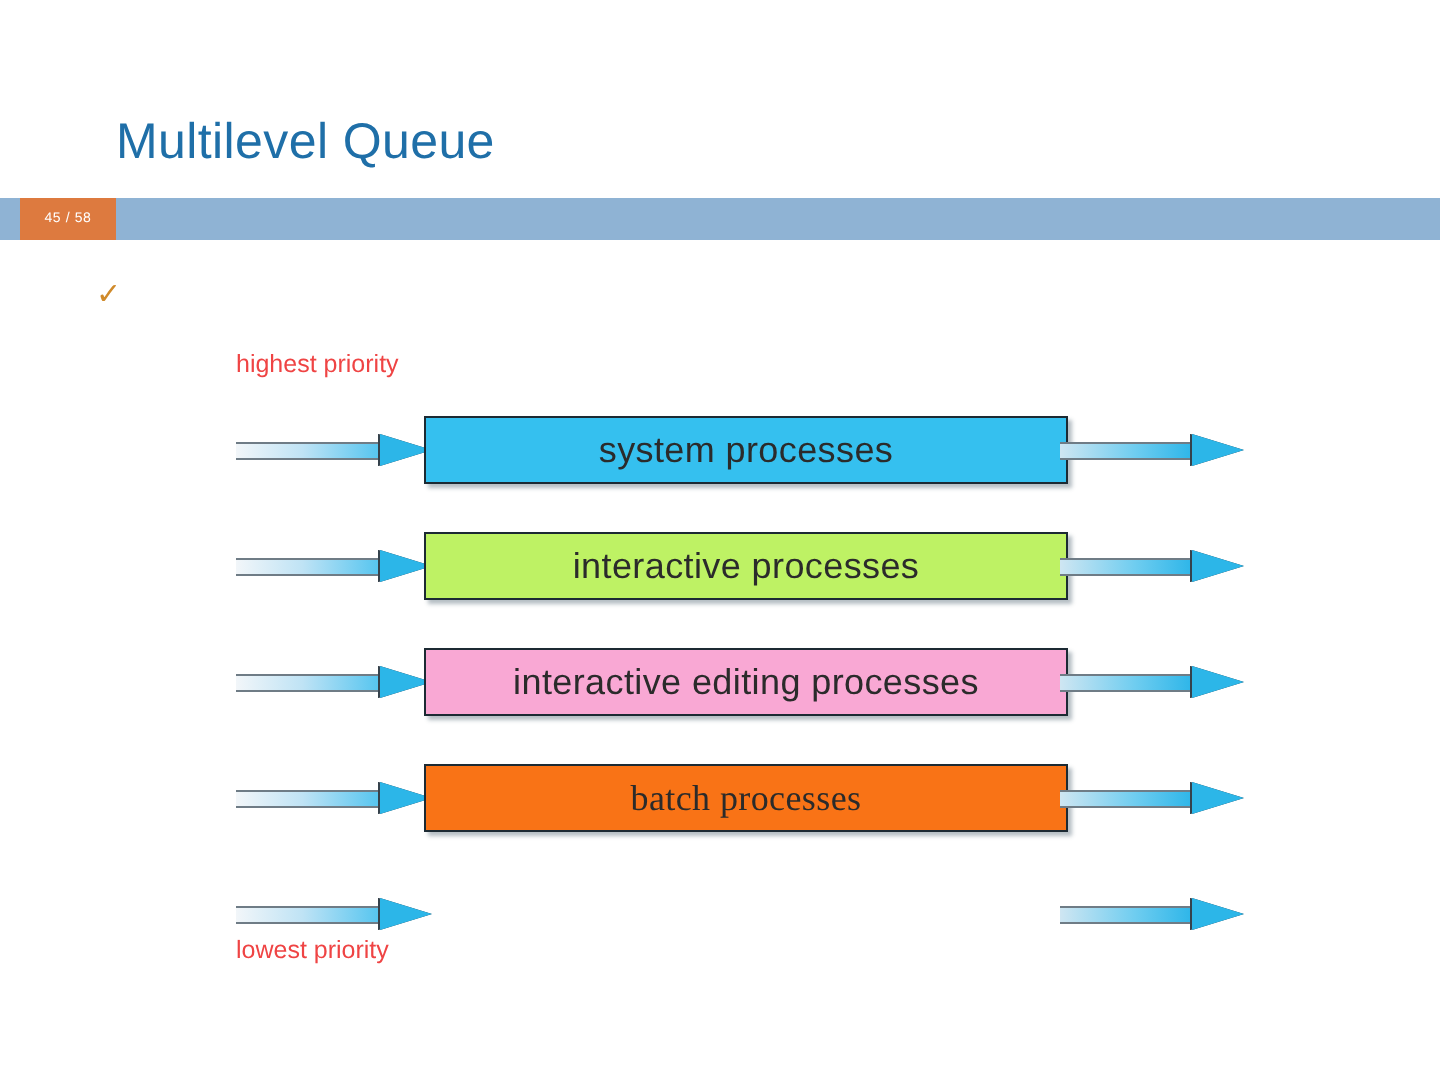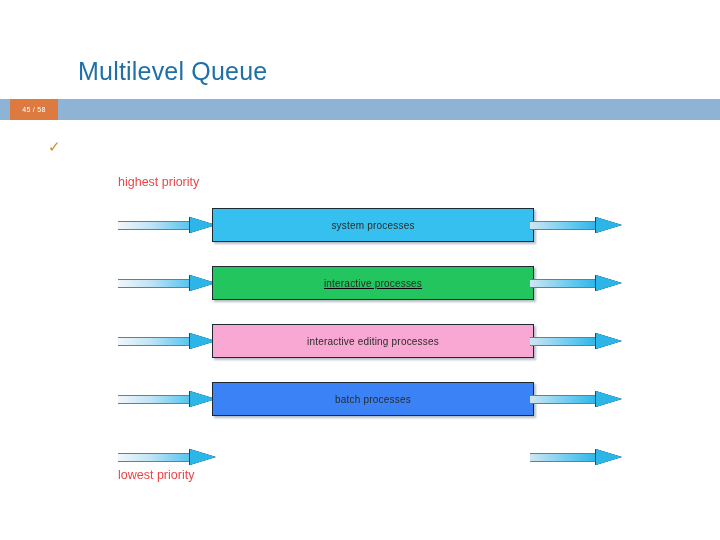--- a/index.html
+++ b/index.html
@@ -17,21 +17,20 @@
 
   
   #slide-title {
     position: absolute;
     left: 58px;
     top: 57px;
     font-size: 25px;
     color: #1f6fa8;
     letter-spacing: 0.2px;
     white-space: nowrap;
-    margin-left: 20px;
   }
 
   
   #header-bar {
     position: absolute;
     left: 0;
     top: 99px;
     width: 720px;
     height: 21px;
     background: #8fb3d4;
@@ -166,21 +165,21 @@
     width: 322px;
     height: 34px;
     border: 1px solid #1c2a33;
     box-sizing: border-box;
     display: flex;
     align-items: center;
     justify-content: center;
     box-shadow: 2px 2px 2px rgba(90,110,125,0.45);
   }
   .queue-box span {
-    font-size: 10px;
+    font-size: 18px;
     color: #2b2b2b;
     letter-spacing: 0.2px;
   }
 </style>
 </head>
 <body>
 
 <div id="slide-title">Multilevel Queue</div>
 
 <div id="header-bar"></div>
@@ -205,21 +204,21 @@
         <div class="arrow-out">
           <div class="tail"></div>
           <div class="head"></div>
         </div>
       </div>
       <div class="queue-row" style="top: 96px;">
         <div class="arrow-in">
           <div class="tail"></div>
           <div class="head"></div>
         </div>
-        <div class="queue-box" style="background: #22c55e; text-decoration: underline;">
+        <div class="queue-box" style="background: #bef264;">
           <span>interactive processes</span>
         </div>
         <div class="arrow-out">
           <div class="tail"></div>
           <div class="head"></div>
         </div>
       </div>
       <div class="queue-row" style="top: 154px;">
         <div class="arrow-in">
           <div class="tail"></div>
@@ -231,21 +230,21 @@
         <div class="arrow-out">
           <div class="tail"></div>
           <div class="head"></div>
         </div>
       </div>
       <div class="queue-row" style="top: 212px;">
         <div class="arrow-in">
           <div class="tail"></div>
           <div class="head"></div>
         </div>
-        <div class="queue-box" style="background: #3b82f6;">
+        <div class="queue-box" style="background: #f97316; font-family: Liberation Serif, serif;">
           <span>batch processes</span>
         </div>
         <div class="arrow-out">
           <div class="tail"></div>
           <div class="head"></div>
         </div>
       </div>
       <div class="queue-row" style="top: 270px;">
         <div class="arrow-in">
           <div class="tail"></div>

